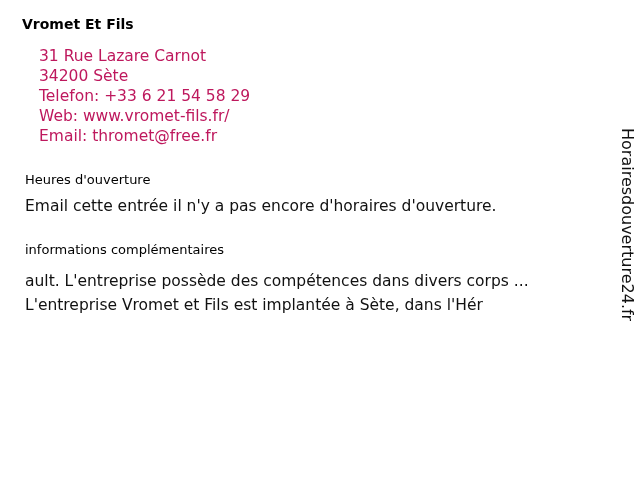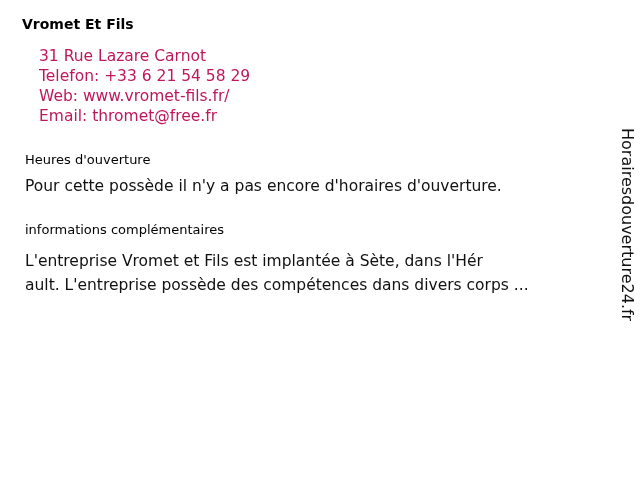--- a/index.html
+++ b/index.html
@@ -67,31 +67,32 @@
 </style>
 </head>
 <body>
 
 <div class="page">
 
   <h1 class="business-name">Vromet Et Fils</h1>
 
   <div class="contact-block">
     <div>31 Rue Lazare Carnot</div>
+    <div>34200 Sète</div>
     <div>Telefon: +33 6 21 54 58 29</div>
     <div>Web: www.vromet-fils.fr/</div>
     <div>Email: thromet@free.fr</div>
   </div>
 
   <h2 class="section-heading">Heures d'ouverture</h2>
 
-  <div class="section-text">Pour cette possède il n'y a pas encore d'horaires d'ouverture.</div>
+  <div class="section-text">Email cette entrée il n'y a pas encore d'horaires d'ouverture.</div>
 
   <h2 class="section-heading info">informations complémentaires</h2>
 
   <div class="info-text">
+    <div>ault. L'entreprise possède des compétences dans divers corps ...</div>
     <div>L'entreprise Vromet et Fils est implantée à Sète, dans l'Hér</div>
-    <div>ault. L'entreprise possède des compétences dans divers corps ...</div>
   </div>
 
 </div>
 
 <div class="brand-vertical">Horairesdouverture24.fr</div>
 
 </body></html>

